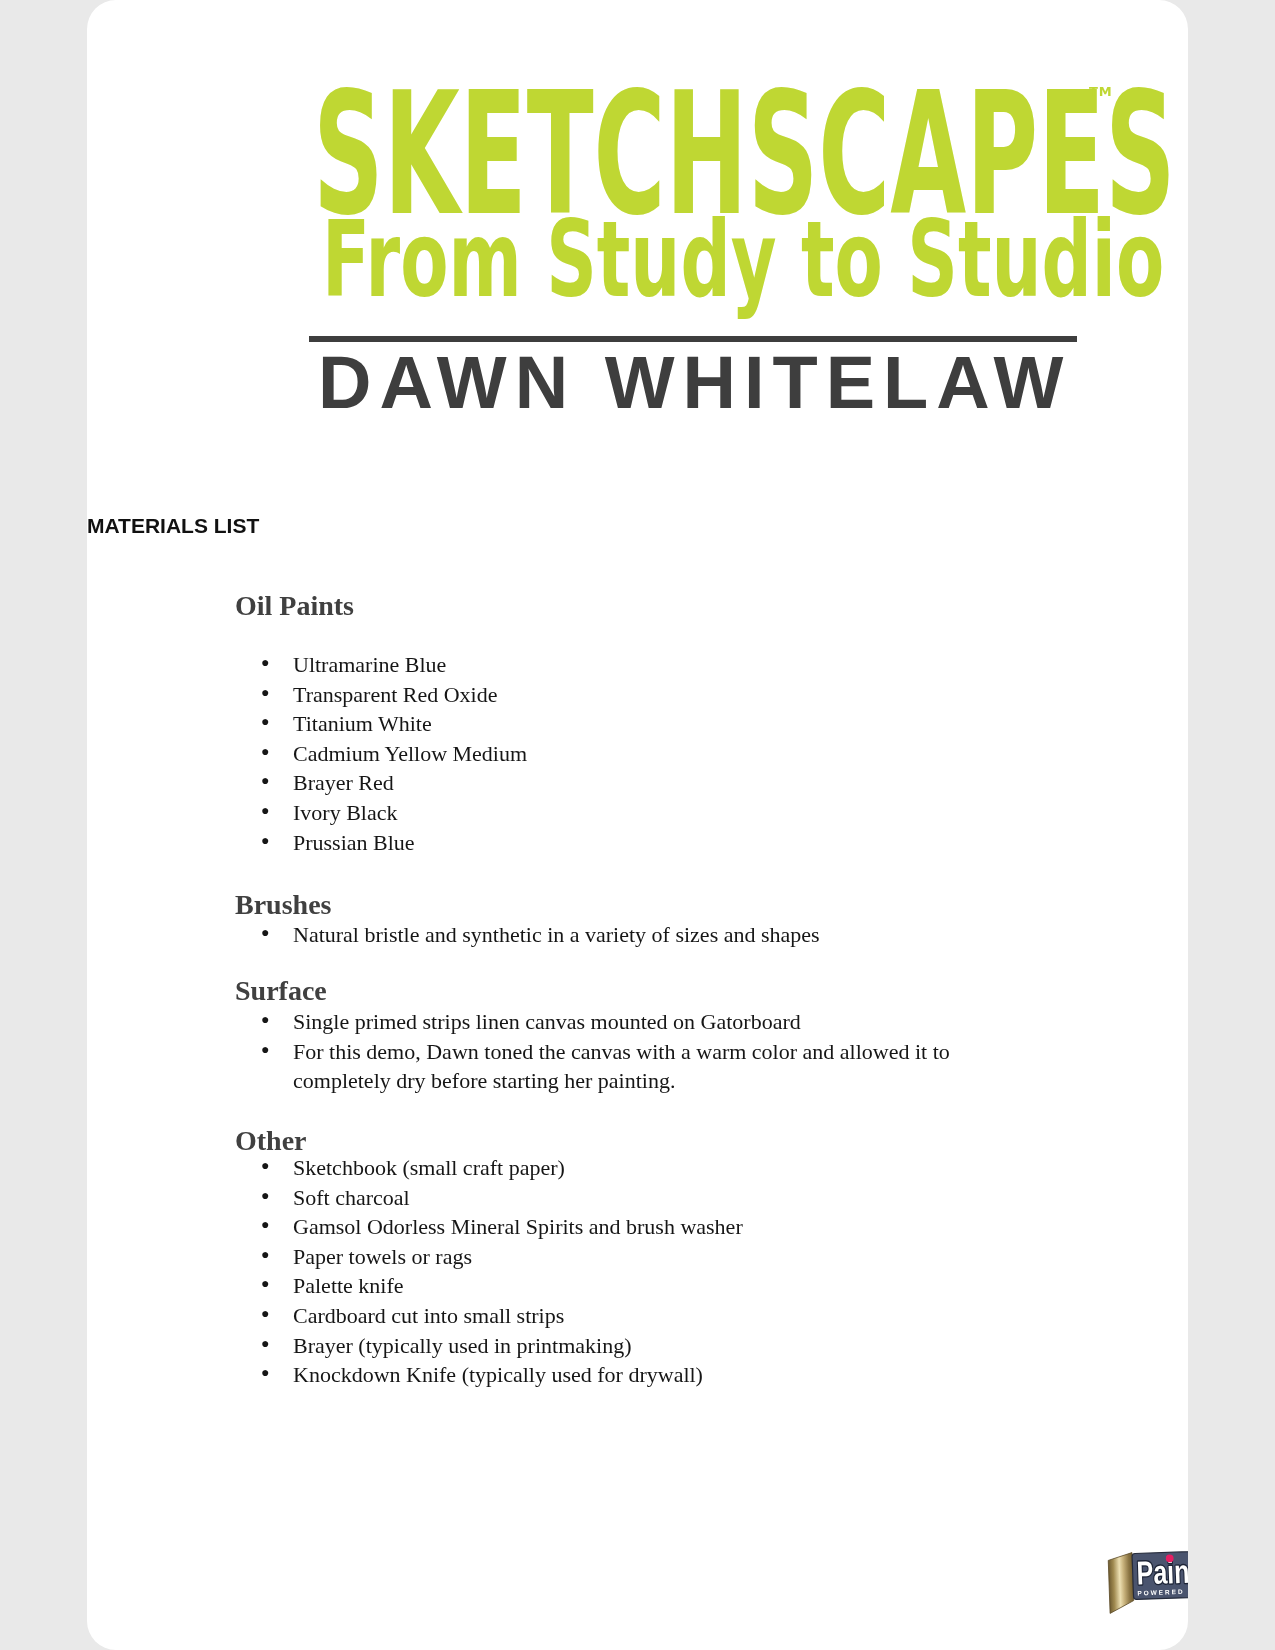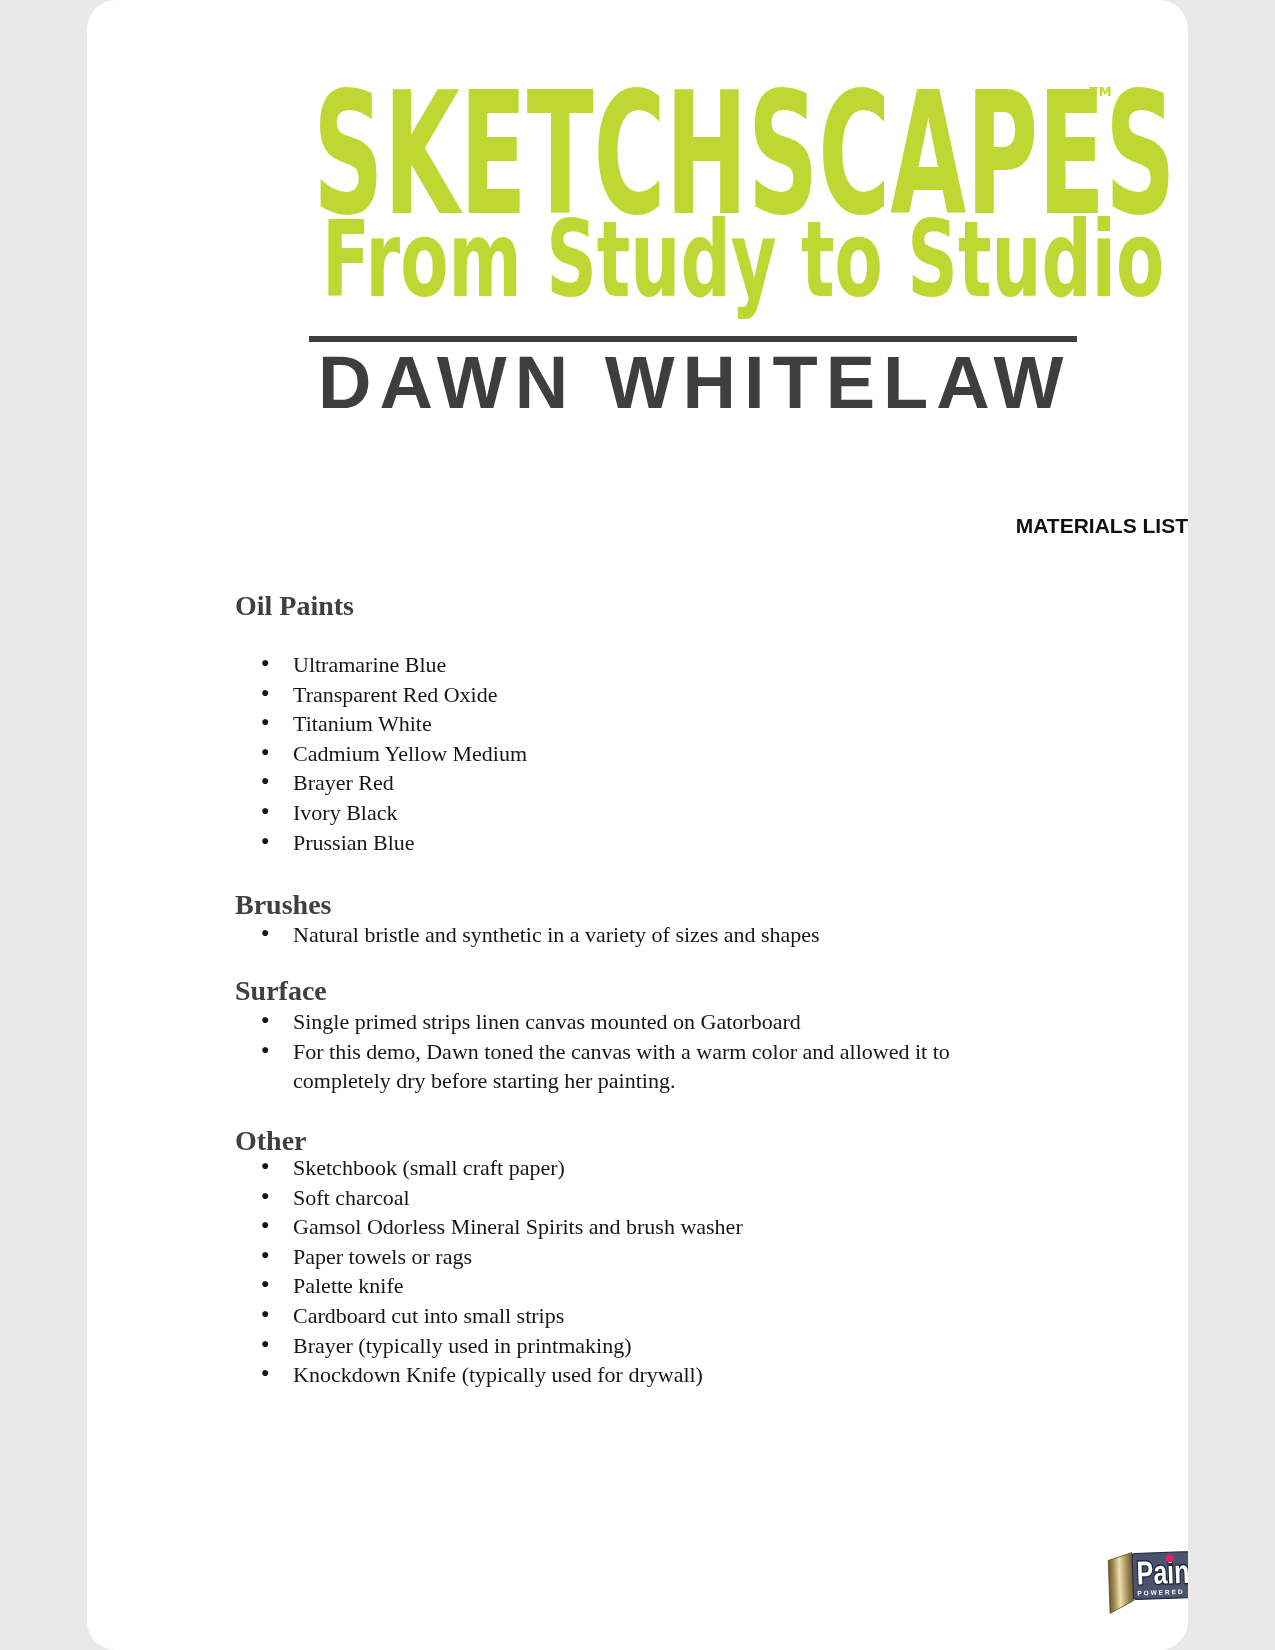--- a/index.html
+++ b/index.html
@@ -16,21 +16,21 @@
   .logo-subtitle{position:absolute;left:235px;top:221px;
     font-family:"DejaVu Sans",sans-serif;font-weight:700;font-size:106px;line-height:77px;
     color:var(--brand-green);transform:scaleX(0.663);transform-origin:left top;white-space:nowrap;}
   .logo-divider{position:absolute;left:222px;top:336px;width:768px;height:6px;
     background:var(--brand-dark);}
   .logo-author{position:absolute;left:231px;top:356px;
     font-family:"Liberation Sans",sans-serif;font-weight:700;font-size:74px;line-height:54px;
     color:var(--brand-dark);letter-spacing:8px;white-space:nowrap;text-align:center;}
 
   
-  .doc-title{position:absolute;left:0;right:0;top:512px;text-align:right;
+  .doc-title{position:absolute;left:0;right:0;top:512px;text-align:left;
     font-family:"Liberation Sans",sans-serif;font-weight:700;font-size:21px;line-height:28px;color:#111;}
 
   .heading{position:absolute;left:148px;font-size:28px;font-weight:700;line-height:30px;
     color:#404040;white-space:nowrap;}
   #h-oil{top:591px}
   #h-brushes{top:890px}
   #h-surface{top:976px}
   #h-other{top:1126px}
 
   .list{position:absolute;left:135px;width:1080px;}

